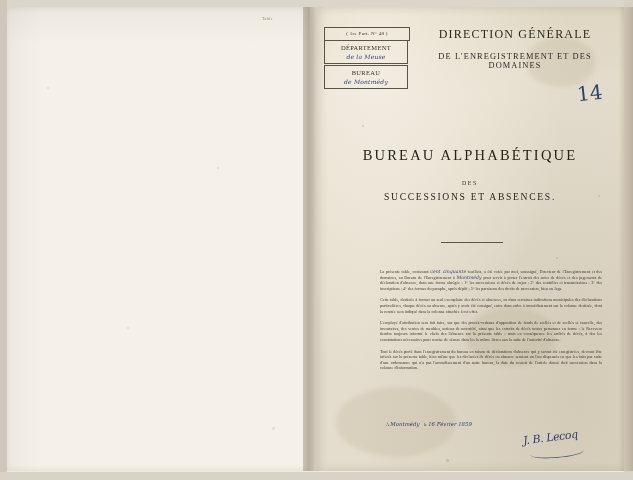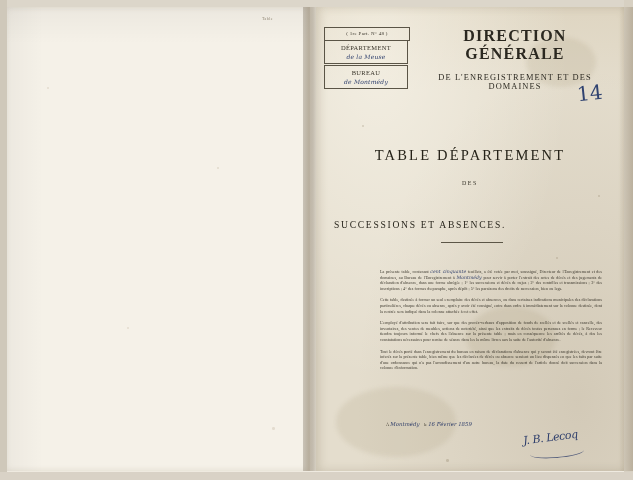--- a/index.html
+++ b/index.html
@@ -146,23 +146,23 @@
   }
 
   
   .dg {
     position: absolute;
     left: 96px; top: 20px;
     width: 206px;
     text-align: center;
   }
   .dg .l1 {
-    font-size: 16px;
+    font-size: 12px;
     letter-spacing: 1.2px;
-    font-weight: bold;
+    font-weight: normal;
     color: #2b2820;
   }
   .dg .l2 {
     font-size: 8.4px;
     letter-spacing: 1.1px;
     margin-top: 10px;
     color: #2e2b23;
   }
 
   .title-main {
@@ -178,23 +178,23 @@
     position: absolute;
     left: 18px; top: 173px;
     width: 272px;
     text-align: center;
     font-size: 6px;
     letter-spacing: 1.6px;
     color: #3a372d;
   }
   .title-sub {
     position: absolute;
-    left: 18px; top: 212px;
+    left: 18px; top: 184px;
     width: 272px;
-    text-align: left;
+    text-align: center;
     font-size: 9.6px;
     letter-spacing: 1.7px;
     color: #2a271e;
   }
   .rule {
     position: absolute;
     left: 125px; top: 235px;
     width: 62px; height: 1px;
     background: #5c5647;
   }
@@ -324,21 +324,21 @@
       <span class="ms">de Montmédy</span>
     </div>
 
     <div class="dg">
       <div class="l1">DIRECTION GÉNÉRALE</div>
       <div class="l2">DE L'ENREGISTREMENT ET DES DOMAINES</div>
     </div>
 
     <div class="folio">14</div>
 
-    <div class="title-main">TABLE DÉPARTEMENT</div>
+    <div class="title-main">BUREAU ALPHABÉTIQUE</div>
     <div class="title-des">DES</div>
     <div class="title-sub">SUCCESSIONS ET ABSENCES.</div>
     <div class="rule"></div>
 
     <div class="body-block">
       <div class="para">
         <span>La présente table, contenant</span>
         <span class="ink">cent cinquante</span>
         <span>feuillets, a été cotée par moi, soussigné, Directeur de l'Enregistrement et des domaines, au Bureau de l'Enregistrement à</span>
         <span class="ink">Montmédy</span>

